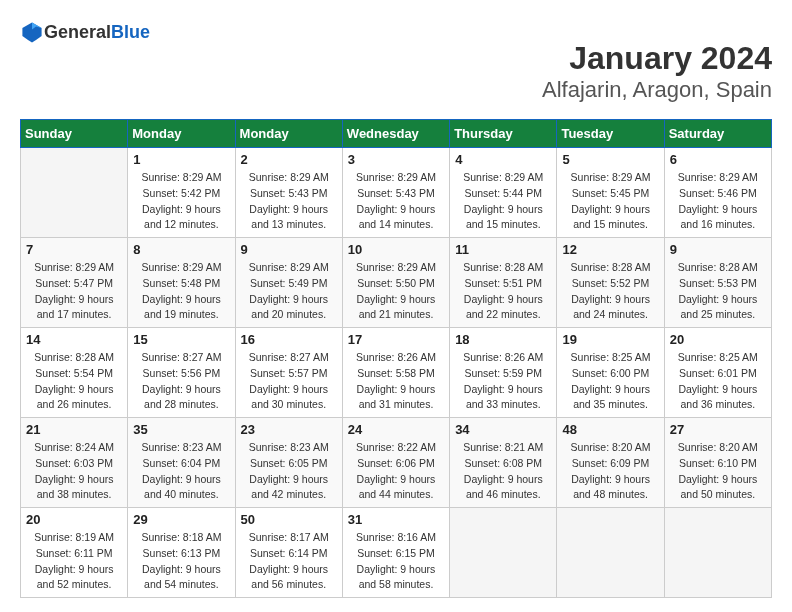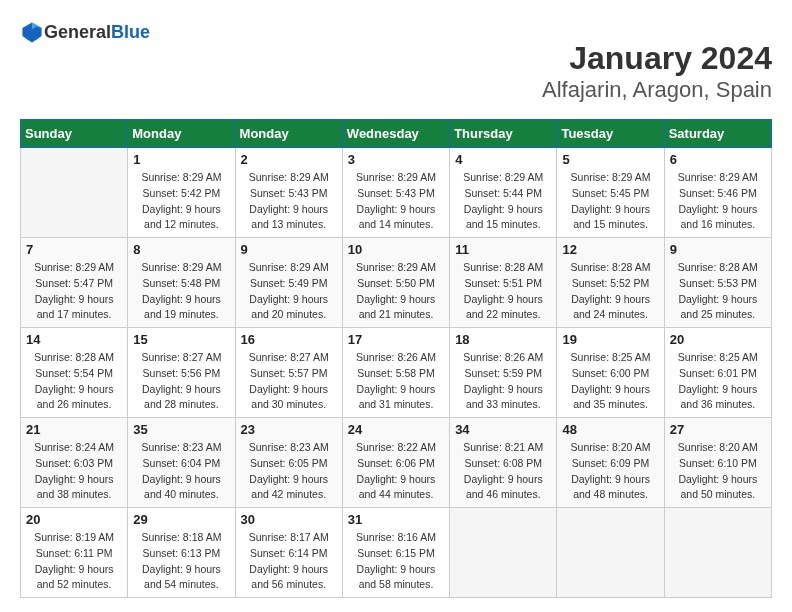--- a/index.html
+++ b/index.html
@@ -231,21 +231,21 @@
       <tr>
         <td>
           <div class="day-number">20</div>
           <div class="day-info">Sunrise: 8:19 AM<br>Sunset: 6:11 PM<br>Daylight: 9 hours<br>and 52 minutes.</div>
         </td>
         <td>
           <div class="day-number">29</div>
           <div class="day-info">Sunrise: 8:18 AM<br>Sunset: 6:13 PM<br>Daylight: 9 hours<br>and 54 minutes.</div>
         </td>
         <td>
-          <div class="day-number">30</div>
+          <div class="day-number">50</div>
           <div class="day-info">Sunrise: 8:17 AM<br>Sunset: 6:14 PM<br>Daylight: 9 hours<br>and 56 minutes.</div>
         </td>
         <td>
           <div class="day-number">31</div>
           <div class="day-info">Sunrise: 8:16 AM<br>Sunset: 6:15 PM<br>Daylight: 9 hours<br>and 58 minutes.</div>
         </td>
         <td class="empty-cell"></td>
         <td class="empty-cell"></td>
         <td class="empty-cell"></td>
       </tr>

